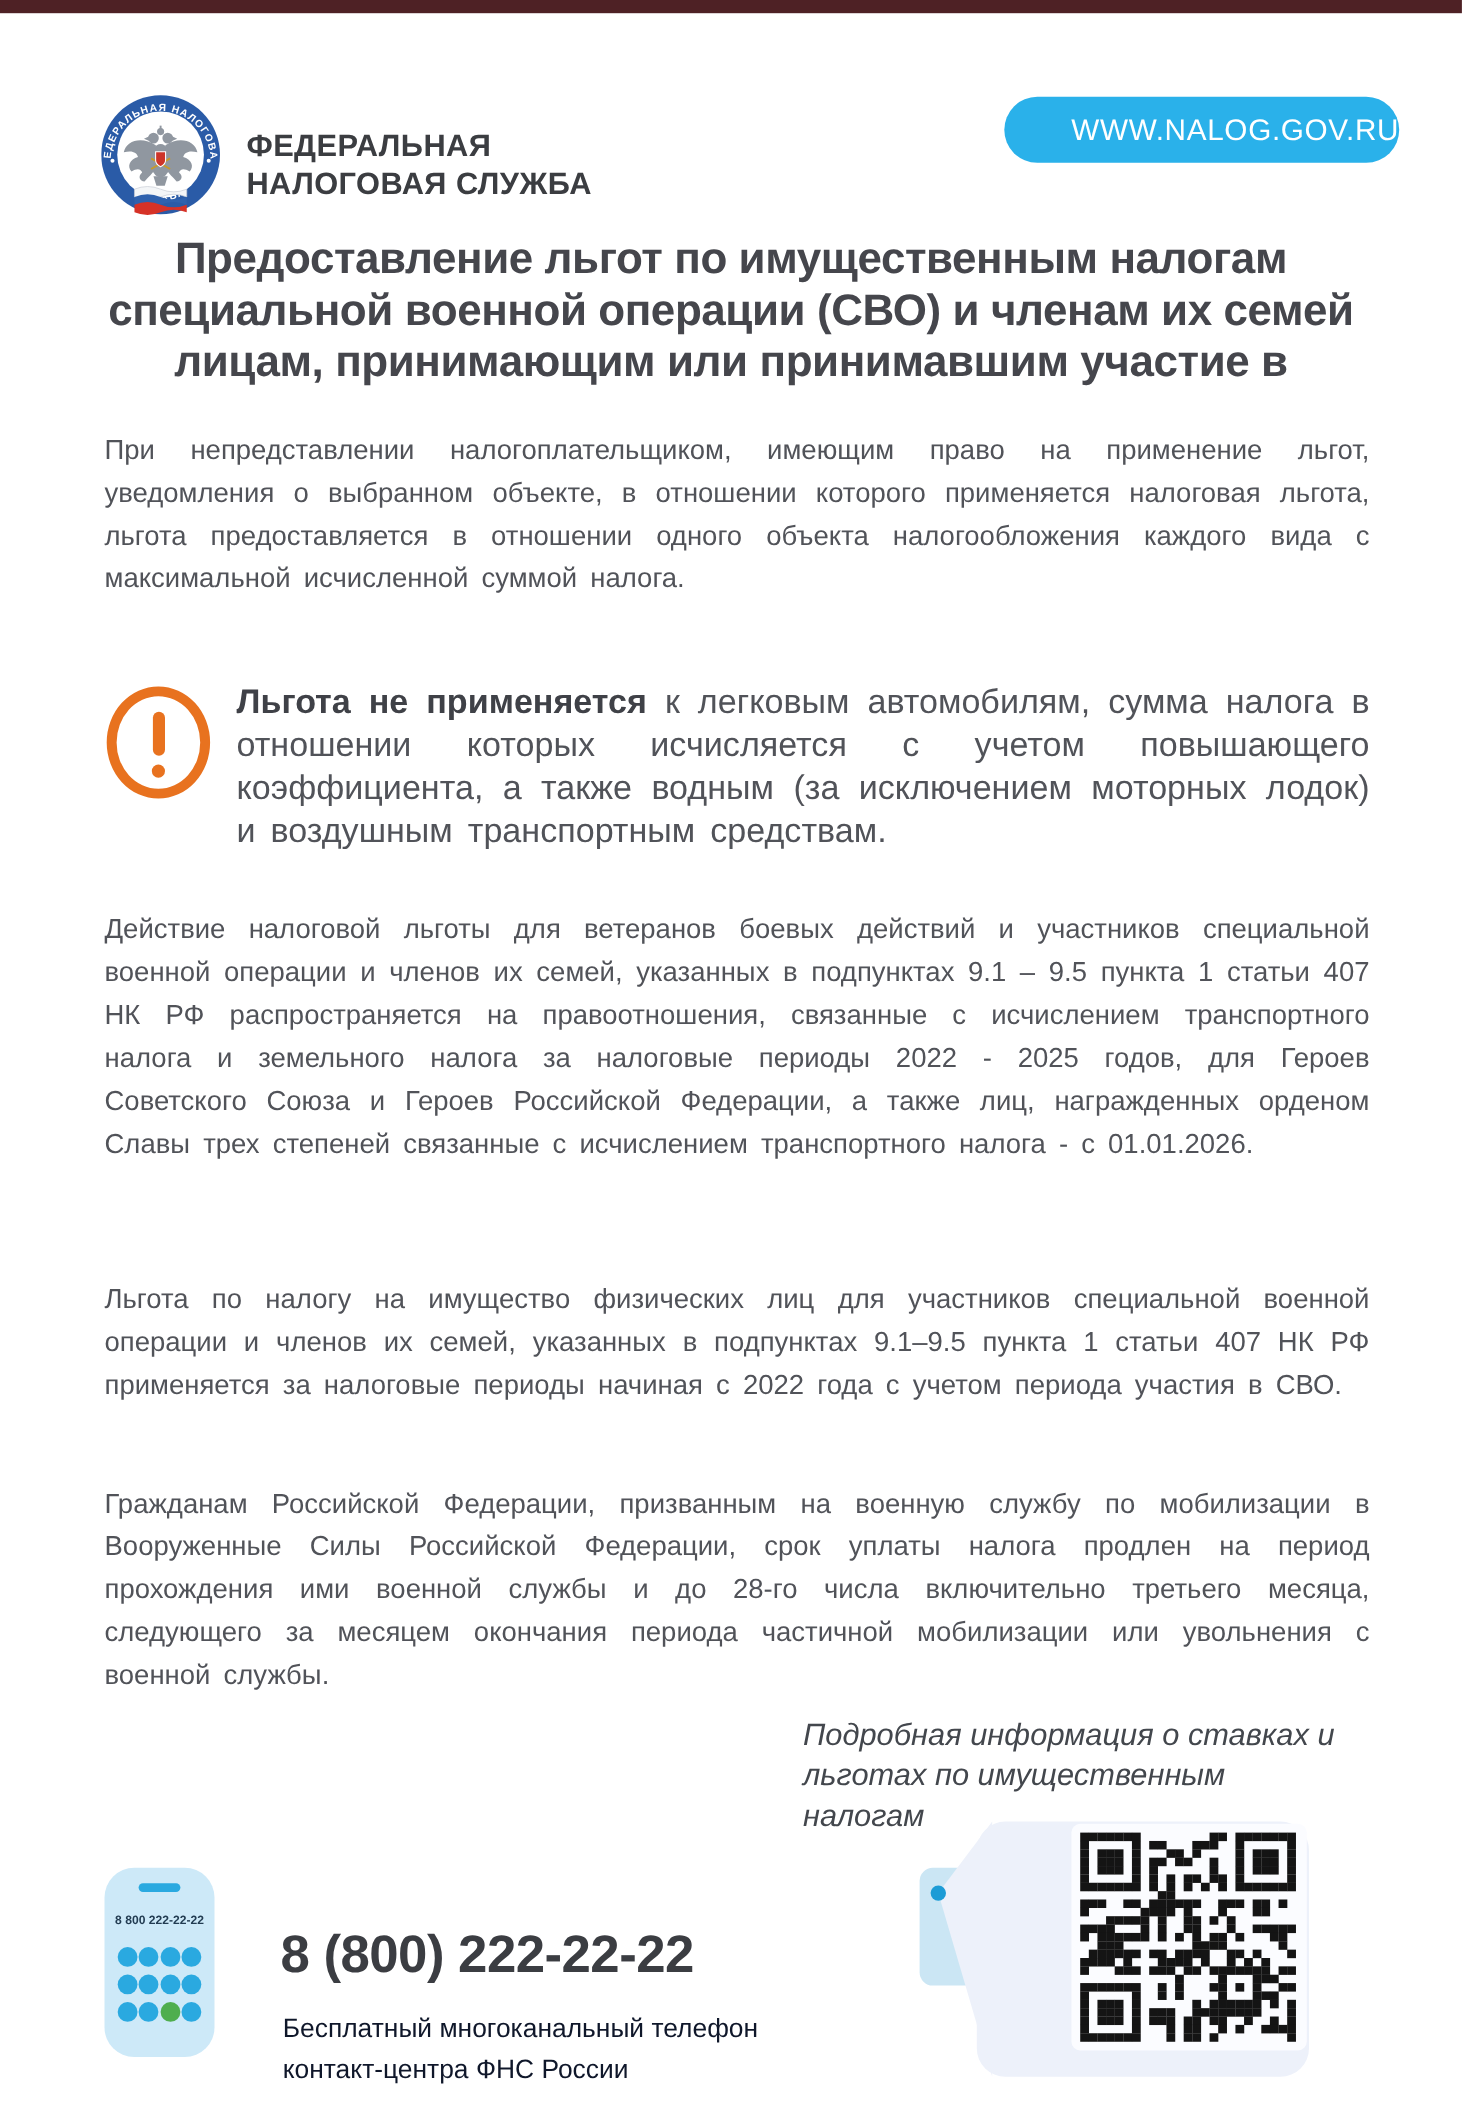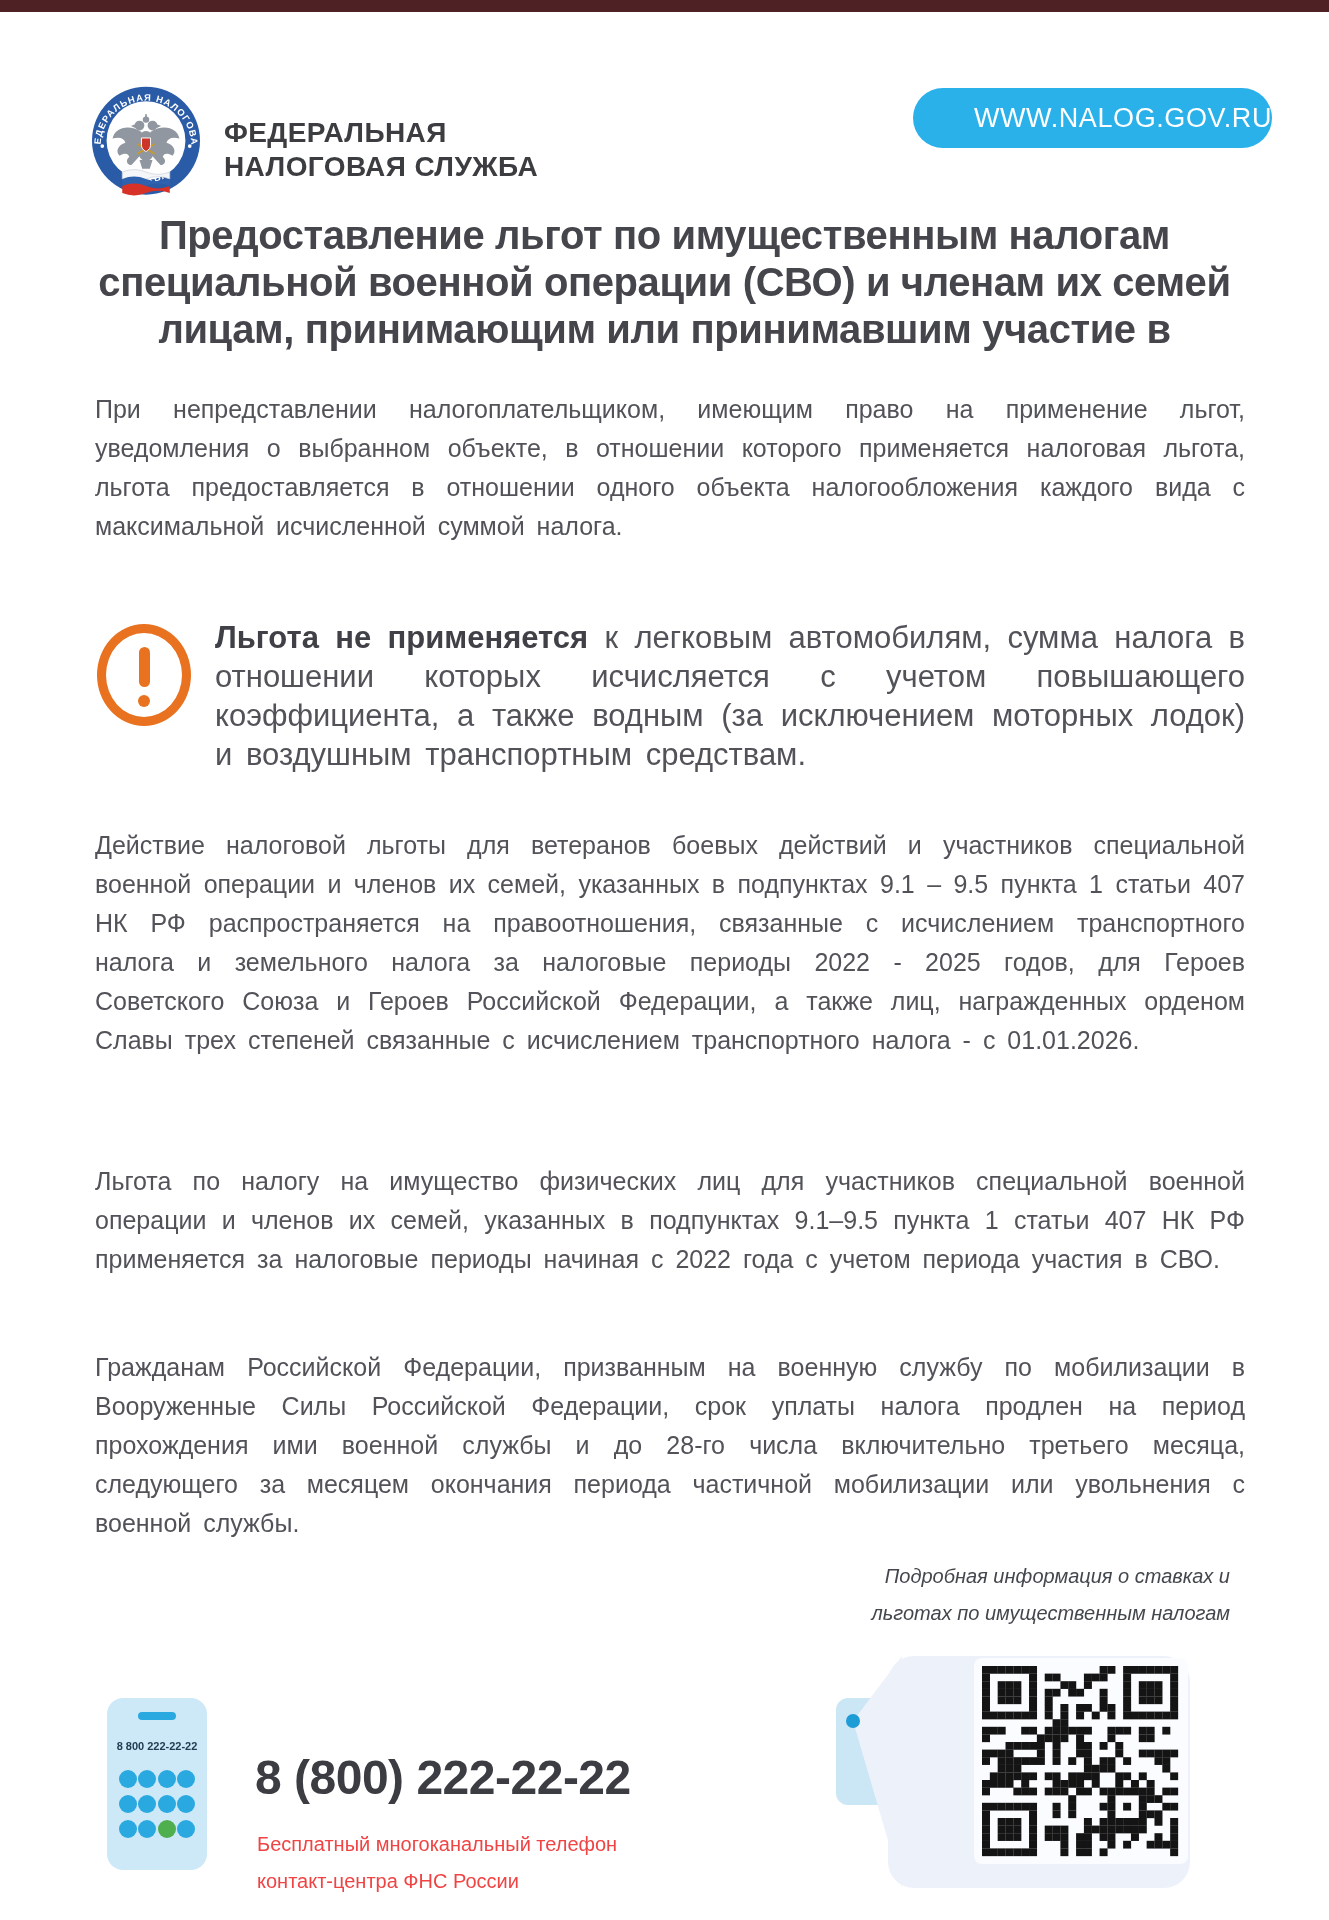--- a/index.html
+++ b/index.html
@@ -44,40 +44,40 @@
     margin-left:120px;width:1030px;font-size:31px;line-height:39px;color:#515359;
     text-align:justify;word-spacing:5px;
   }
   .warning-text b{color:#3f4147;}
   .p2{top:826px;}
   .p3{top:1162px;}
   .p4{top:1348px;}
 
   
   .qr-note{
-    position:absolute;left:730px;top:1558px;width:500px;text-align:right;
-    font-style:italic;font-size:20px;line-height:37px;color:#43474d;
+    position:absolute;left:730px;top:1558px;width:500px;text-align:left;
+    font-style:italic;font-size:28px;line-height:37px;color:#43474d;
   }
 
   
   .phone-icon{
-    position:absolute;left:95px;top:1698px;width:100px;height:172px;border-radius:16px;background:#cde9f8;margin-left:12px;
+    position:absolute;left:95px;top:1698px;width:100px;height:172px;border-radius:27px;background:#cde9f8;
   }
   .phone-icon .speaker{position:absolute;left:50%;top:14px;width:38px;height:8px;margin-left:-19px;border-radius:4px;background:#2aa9e0;}
   .phone-icon .mini-label{position:absolute;left:0;top:42px;width:100%;text-align:center;font-size:11px;font-weight:700;color:#223c52;letter-spacing:0;}
   .keypad{position:absolute;left:50%;top:72px;width:76px;margin-left:-38px;display:flex;flex-wrap:wrap;justify-content:space-between;}
   .keypad .key{width:18px;height:18px;border-radius:50%;background:#2aa9e0;margin-bottom:7px;}
   .keypad .key.green{background:#4fae4e;}
   .phone-number{
     position:absolute;left:255px;top:1750px;
     font-size:48px;font-weight:700;color:#3b3d42;letter-spacing:-0.5px;
   }
   .phone-caption{
     position:absolute;left:257px;top:1826px;
-    font-size:20px;line-height:37px;color:#ef4444;
+    font-size:24px;line-height:37px;color:#0f172a;
   }
 
   
   .qr-group{position:absolute;left:830px;top:1650px;width:370px;height:245px;}
 </style>
 </head>
 <body>
 
 <div class="page">
   <div class="topbar"></div>

